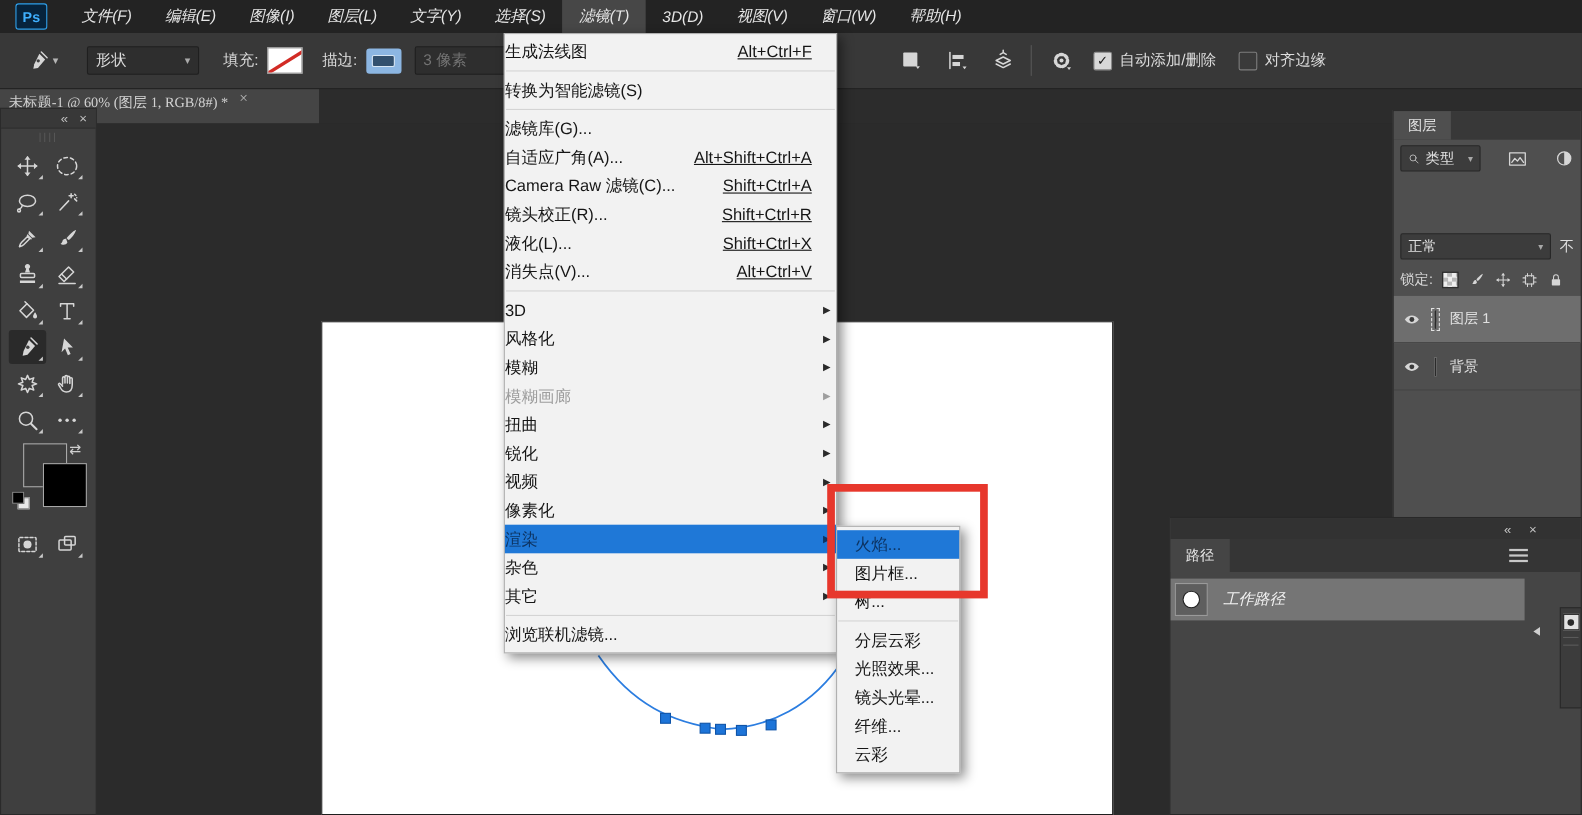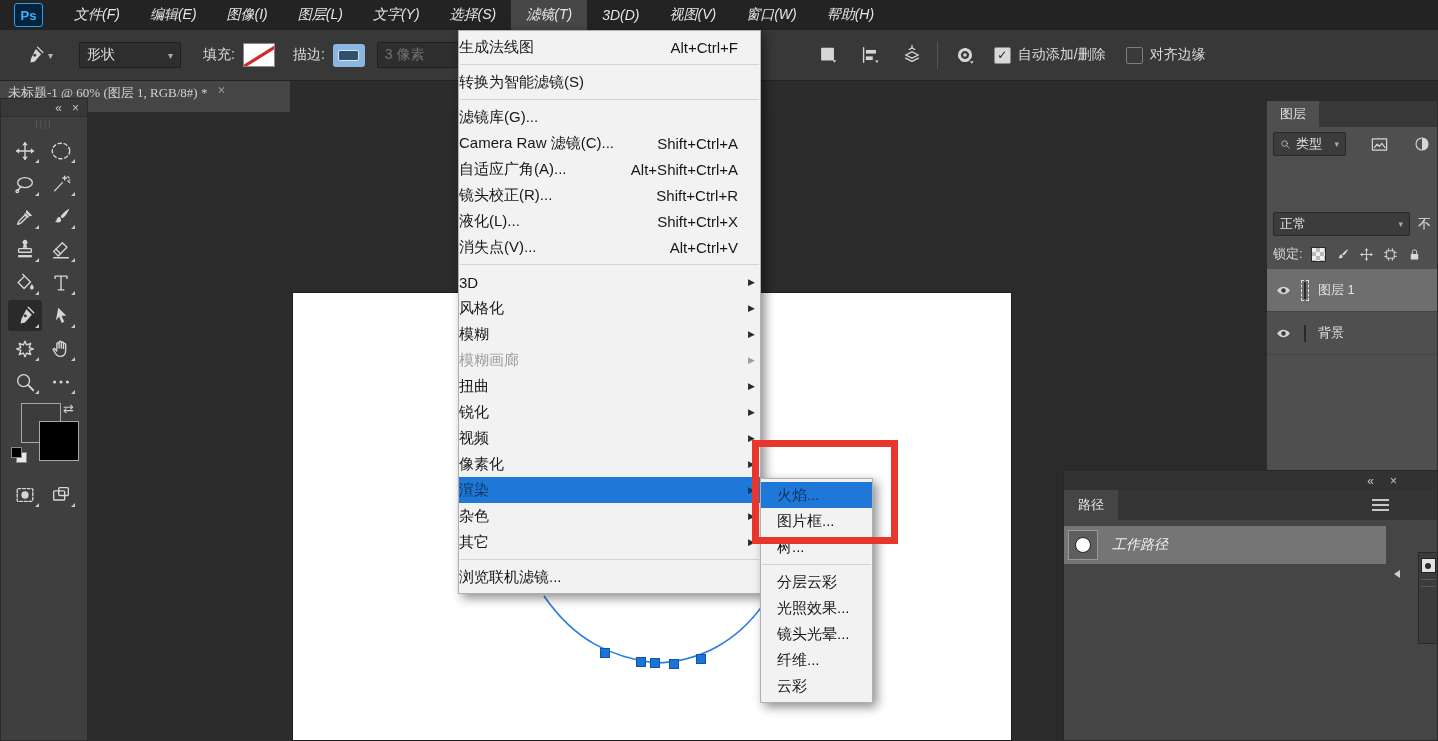--- a/index.html
+++ b/index.html
@@ -59,21 +59,21 @@
   #default-colors .w{position:absolute;left:5px;top:5px;width:9px;height:9px;background:#e8e8e8;border:1px solid #888;}
   #default-colors .b{position:absolute;left:0;top:0;width:9px;height:9px;background:#000;border:1px solid #888;}
   #tools-bottom{display:grid;grid-template-columns:36px 36px;justify-content:center;margin-top:4px;}
 
   
   .popup{position:absolute;background:#f2f2f2;border:1px solid #b0b0b0;box-shadow:4px 4px 10px rgba(0,0,0,.45);padding:3px 0;font-size:15px;color:#161616;box-sizing:border-box;}
   #filter-menu{left:458px;top:30px;width:303px;z-index:30;}
   #render-submenu{left:760px;top:478px;width:113px;z-index:31;}
   .menu-row{height:26px;display:flex;align-items:center;padding:0 22px 0 0;position:relative;justify-content:space-between;}
   .menu-row .lab{white-space:nowrap;}
-  .menu-row .sc{margin-left:auto;white-space:nowrap;}
+  .menu-row .sc{margin-left:auto;white-space:nowrap;text-decoration:underline;}
   .menu-row .arrow{position:absolute;right:5px;top:50%;transform:translateY(-50%);font-size:9px;color:#2a2a2a;}
   .menu-row.disabled{color:#9e9e9e;}
   .menu-row.disabled .arrow{color:#9e9e9e;}
   .menu-row.selected{background:#1f78d7;color:#0d3463;}
   .menu-row.selected .arrow{color:#0d3463;}
   .menu-sep{height:1px;background:#d4d4d4;margin:4px 1px;}
   #render-submenu .menu-row{padding-left:16px;}
 
   
   #annotation-rect{position:absolute;left:752px;top:440px;width:146px;height:104px;border:7px solid #e7372c;box-sizing:border-box;z-index:40;}
@@ -478,26 +478,26 @@
       </div>
       <div class="menu-sep"></div>
       <div class="menu-row">
         <span class="lab">转换为智能滤镜(S)</span>
       </div>
       <div class="menu-sep"></div>
       <div class="menu-row">
         <span class="lab">滤镜库(G)...</span>
       </div>
       <div class="menu-row">
+        <span class="lab">自适应广角(A)...</span>
+        <span class="sc">Alt+Shift+Ctrl+A</span>
+      </div>
+      <div class="menu-row">
         <span class="lab">Camera Raw 滤镜(C)...</span>
         <span class="sc">Shift+Ctrl+A</span>
-      </div>
-      <div class="menu-row">
-        <span class="lab">自适应广角(A)...</span>
-        <span class="sc">Alt+Shift+Ctrl+A</span>
       </div>
       <div class="menu-row">
         <span class="lab">镜头校正(R)...</span>
         <span class="sc">Shift+Ctrl+R</span>
       </div>
       <div class="menu-row">
         <span class="lab">液化(L)...</span>
         <span class="sc">Shift+Ctrl+X</span>
       </div>
       <div class="menu-row">

